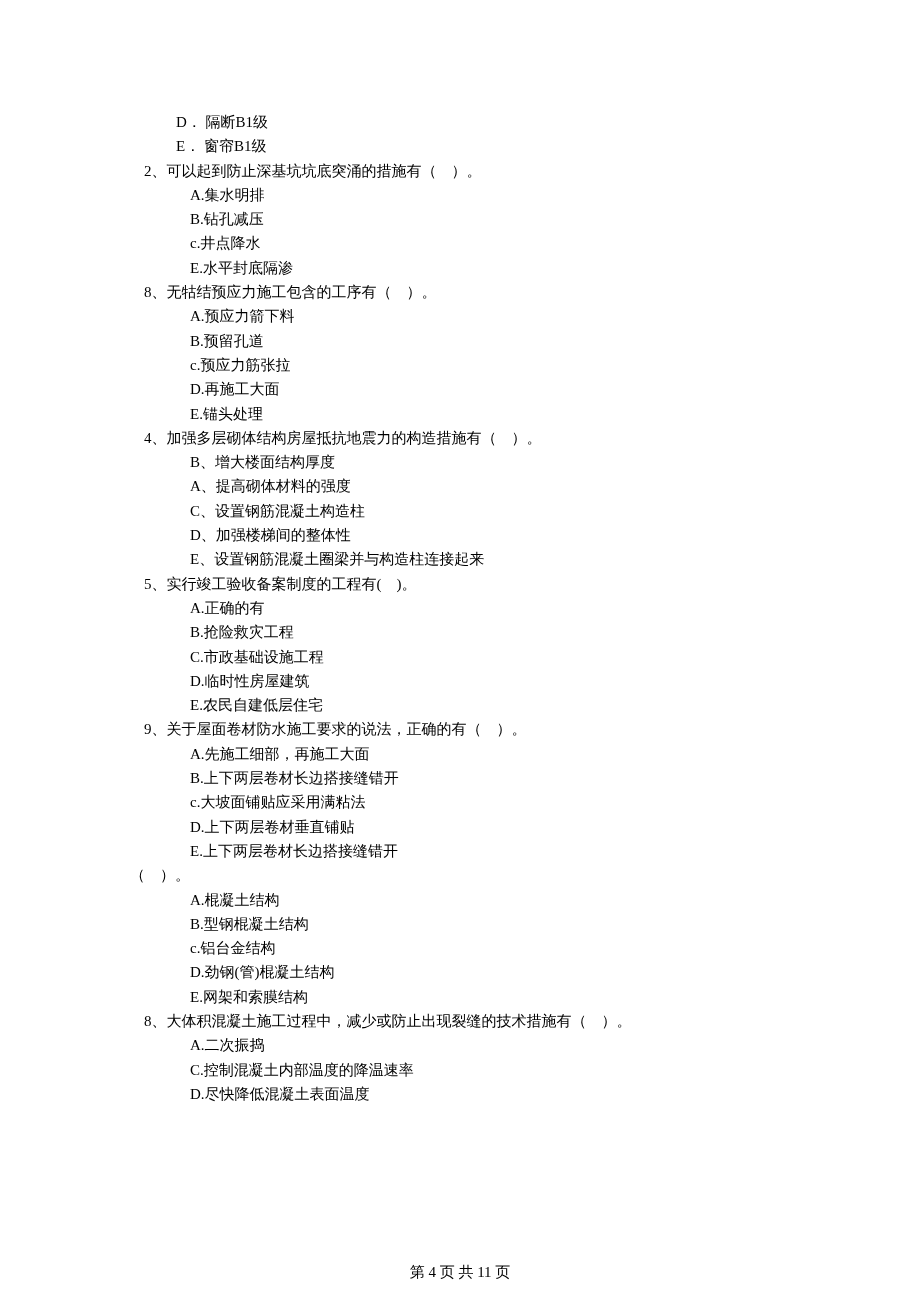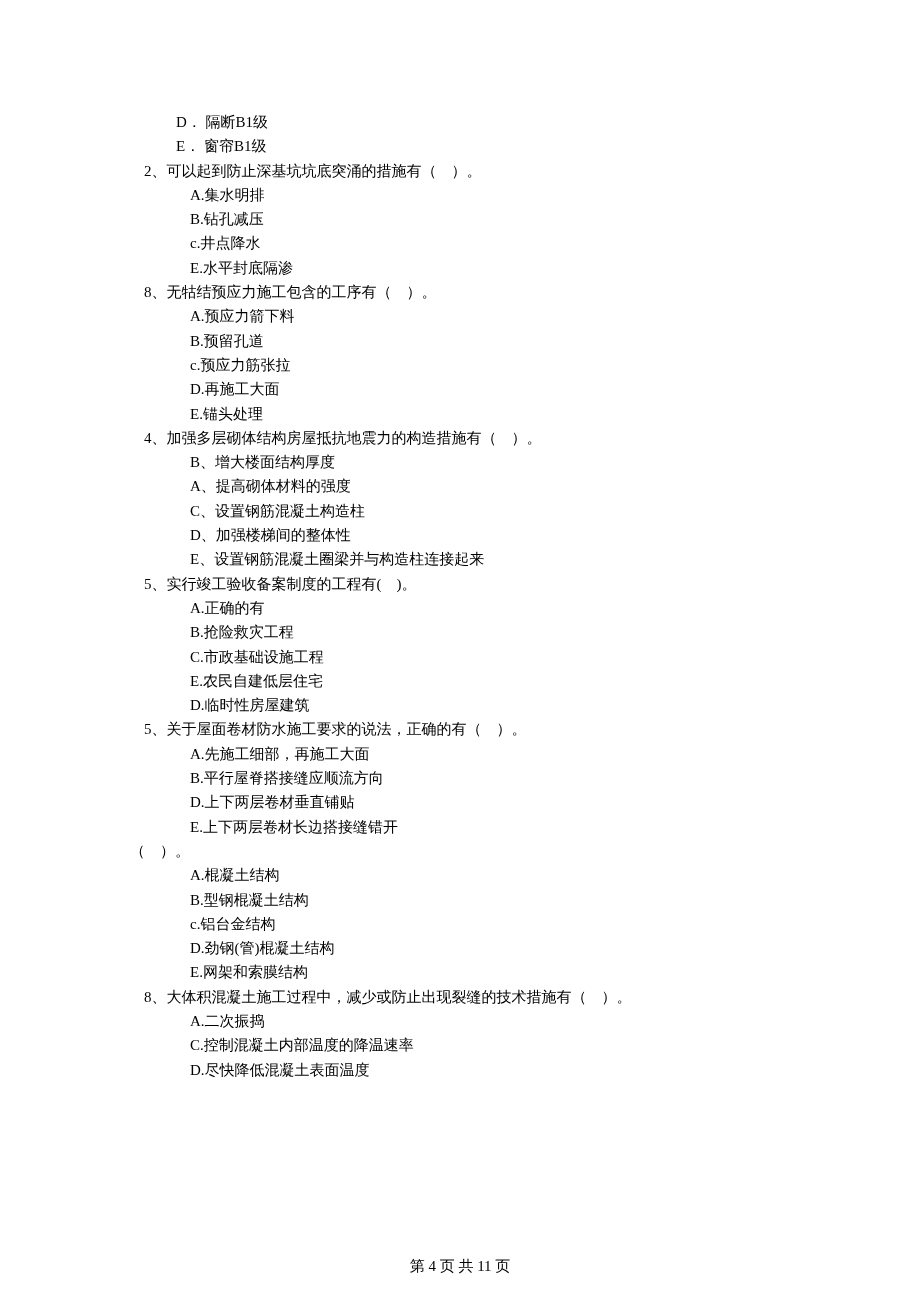--- a/index.html
+++ b/index.html
@@ -30,21 +30,21 @@
     padding-left: 46px;
   }
   .indent-opt-2 {
     padding-left: 60px;
   }
   .indent-q {
     padding-left: 14px;
   }
   .footer {
     position: absolute;
-    bottom: 26px;
+    bottom: 20px;
     left: 0;
     width: 100%;
     text-align: center;
     font-size: 15px;
   }
 </style>
 </head>
 <body>
 
 <div class="page">
@@ -69,25 +69,26 @@
       <div class="question-line indent-q">4、加强多层砌体结构房屋抵抗地震力的构造措施有（    ）。</div>
       <div class="option-line indent-opt-2">B、增大楼面结构厚度</div>
       <div class="option-line indent-opt-2">A、提高砌体材料的强度</div>
       <div class="option-line indent-opt-2">C、设置钢筋混凝土构造柱</div>
       <div class="option-line indent-opt-2">D、加强楼梯间的整体性</div>
       <div class="option-line indent-opt-2">E、设置钢筋混凝土圈梁并与构造柱连接起来</div>
       <div class="question-line indent-q">5、实行竣工验收备案制度的工程有(    )。</div>
       <div class="option-line indent-opt-2">A.正确的有</div>
       <div class="option-line indent-opt-2">B.抢险救灾工程</div>
       <div class="option-line indent-opt-2">C.市政基础设施工程</div>
+      <div class="option-line indent-opt-2">D.临时性房屋建筑</div>
       <div class="option-line indent-opt-2">E.农民自建低层住宅</div>
-      <div class="option-line indent-opt-2">D.临时性房屋建筑</div>
-      <div class="question-line indent-q">5、关于屋面卷材防水施工要求的说法，正确的有（    ）。</div>
+      <div class="question-line indent-q">9、关于屋面卷材防水施工要求的说法，正确的有（    ）。</div>
       <div class="option-line indent-opt-2">A.先施工细部，再施工大面</div>
-      <div class="option-line indent-opt-2">B.平行屋脊搭接缝应顺流方向</div>
+      <div class="option-line indent-opt-2">B.上下两层卷材长边搭接缝错开</div>
+      <div class="option-line indent-opt-2">c.大坡面铺贴应采用满粘法</div>
       <div class="option-line indent-opt-2">D.上下两层卷材垂直铺贴</div>
       <div class="option-line indent-opt-2">E.上下两层卷材长边搭接缝错开</div>
       <div class="question-line">（    ）。</div>
       <div class="option-line indent-opt-2">A.棍凝土结构</div>
       <div class="option-line indent-opt-2">B.型钢棍凝土结构</div>
       <div class="option-line indent-opt-2">c.铝台金结构</div>
       <div class="option-line indent-opt-2">D.劲钢(管)棍凝土结构</div>
       <div class="option-line indent-opt-2">E.网架和索膜结构</div>
       <div class="question-line indent-q">8、大体积混凝土施工过程中，减少或防止出现裂缝的技术措施有（    ）。</div>
       <div class="option-line indent-opt-2">A.二次振捣</div>

